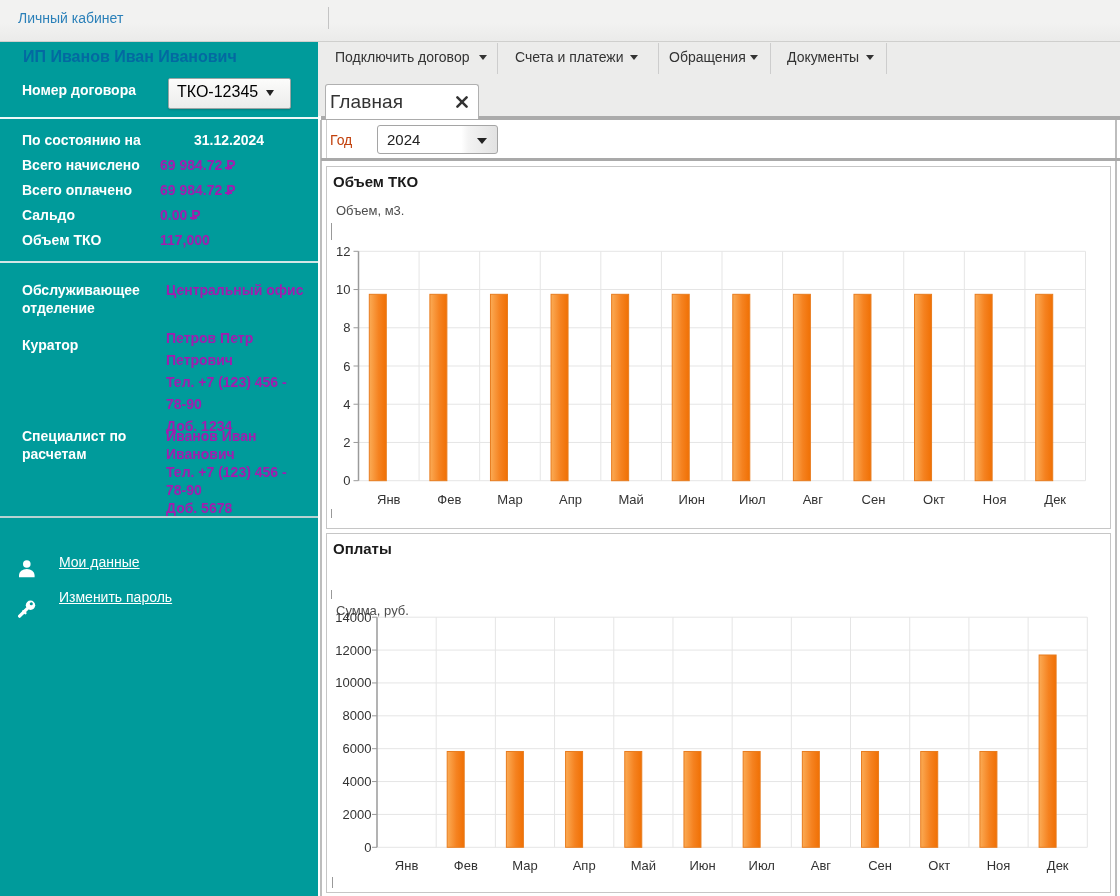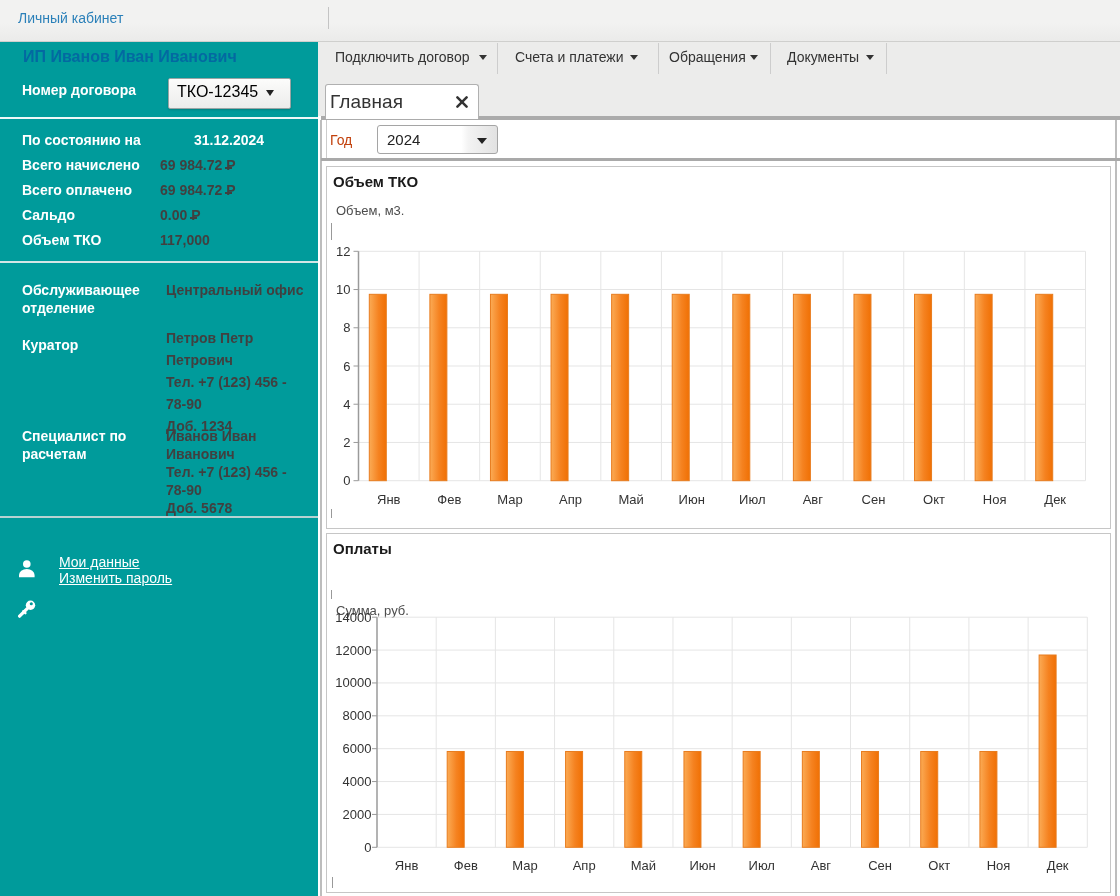--- a/index.html
+++ b/index.html
@@ -5,21 +5,21 @@
 body{width:1120px;height:896px;overflow:hidden;font-family:"Liberation Sans",sans-serif;background:#fff;position:relative;}
 .abs{position:absolute;}
 
 #topbar{left:0;top:0;width:1120px;height:41px;background:linear-gradient(#f2f2f1 55%,#ebebea);border-bottom:1px solid #cfcfcd;}
 #lk{left:18px;top:10px;font-size:14px;color:#2b80b9;}
 #topsep{left:328px;top:7px;width:1px;height:22px;background:#c4c4c4;}
 
 #sidebar{left:0;top:42px;width:318px;height:854px;background:#009b9b;}
 .sb{position:absolute;font-weight:bold;font-size:14px;}
 .wh{color:#fff;}
-.or{color:#404040;}
+.or{color:#a21caf;}
 .sep{position:absolute;left:0;width:318px;height:2px;}
 #hdr{left:23px;top:48px;font-size:16px;color:#0369a1;}
 #selC{left:168px;top:78px;width:121px;height:29px;background:linear-gradient(#fcfcfb,#ececeb);border:1px solid #9aa5a5;border-radius:2px;box-shadow:0 1px 2px rgba(0,0,0,0.18);}
 #selC .t{position:absolute;left:8px;top:4px;font-weight:normal;font-size:16px;color:#000;}
 .tri{position:absolute;width:0;height:0;border-left:5px solid transparent;border-right:5px solid transparent;border-top:6px solid #222;}
 .lbl{left:22px;}
 .val{left:160px;}
 .val2{left:166px;}
 .rub b{position:relative;font-weight:inherit;}.rub b i{position:absolute;left:-1.5px;bottom:4px;width:7px;height:2px;background:currentColor;}
 #links a{color:#fff;font-size:14px;text-decoration:underline;font-weight:normal;}
@@ -91,21 +91,21 @@
       <circle cx="7.8" cy="4" r="3.8" fill="#fff"></circle>
       <path d="M0 17.2 L0 15 A7.8 6 0 0 1 15.6 15 L15.6 17.2 Z" fill="#fff"></path>
     </svg>
 <a class="abs" style="left:59px;top:554px;text-align:center;" href="#">Мои данные</a>
 <svg class="abs" style="left:16px;top:599px;" width="20" height="19" viewBox="0 0 20 19">
       <circle cx="14.5" cy="6.3" r="4.7" fill="#fff"></circle>
       <circle cx="15.3" cy="4.7" r="1.55" fill="#009b9b"></circle>
       <line x1="11.2" y1="9.6" x2="3.6" y2="17.2" stroke="#fff" stroke-width="3.2" stroke-linecap="round"></line>
       <line x1="7.4" y1="12.2" x2="9.4" y2="14.2" stroke="#fff" stroke-width="2.4" stroke-linecap="round"></line>
     </svg>
-<a class="abs" style="left:59px;top:570px;" href="#">Изменить пароль</a>
+<a class="abs" style="left:59px;top:589px;" href="#">Изменить пароль</a>
 </div>
 
 <div id="menubar" class="abs"></div>
 <div class="mi" style="left:335px;">Подключить договор</div>
 <span class="tri mtri" style="left:479px;top:55px;"></span>
 <div class="msep" style="left:497px;top:43px;height:31px;"></div>
 <div class="mi" style="left:515px;">Счета и платежи</div>
 <span class="tri mtri" style="left:630px;top:55px;"></span>
 <div class="msep" style="left:658px;top:43px;height:31px;"></div>
 <div class="mi" style="left:669px;">Обращения</div>

